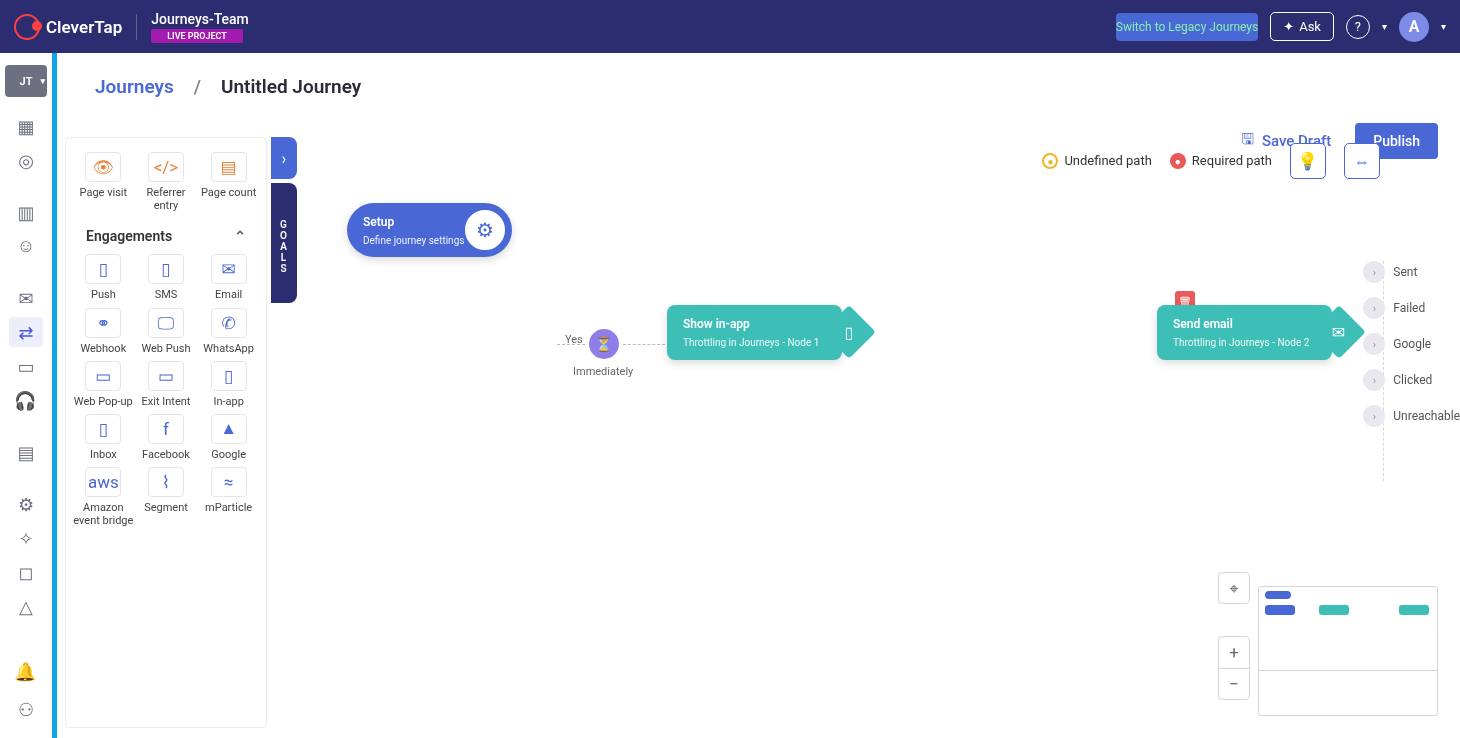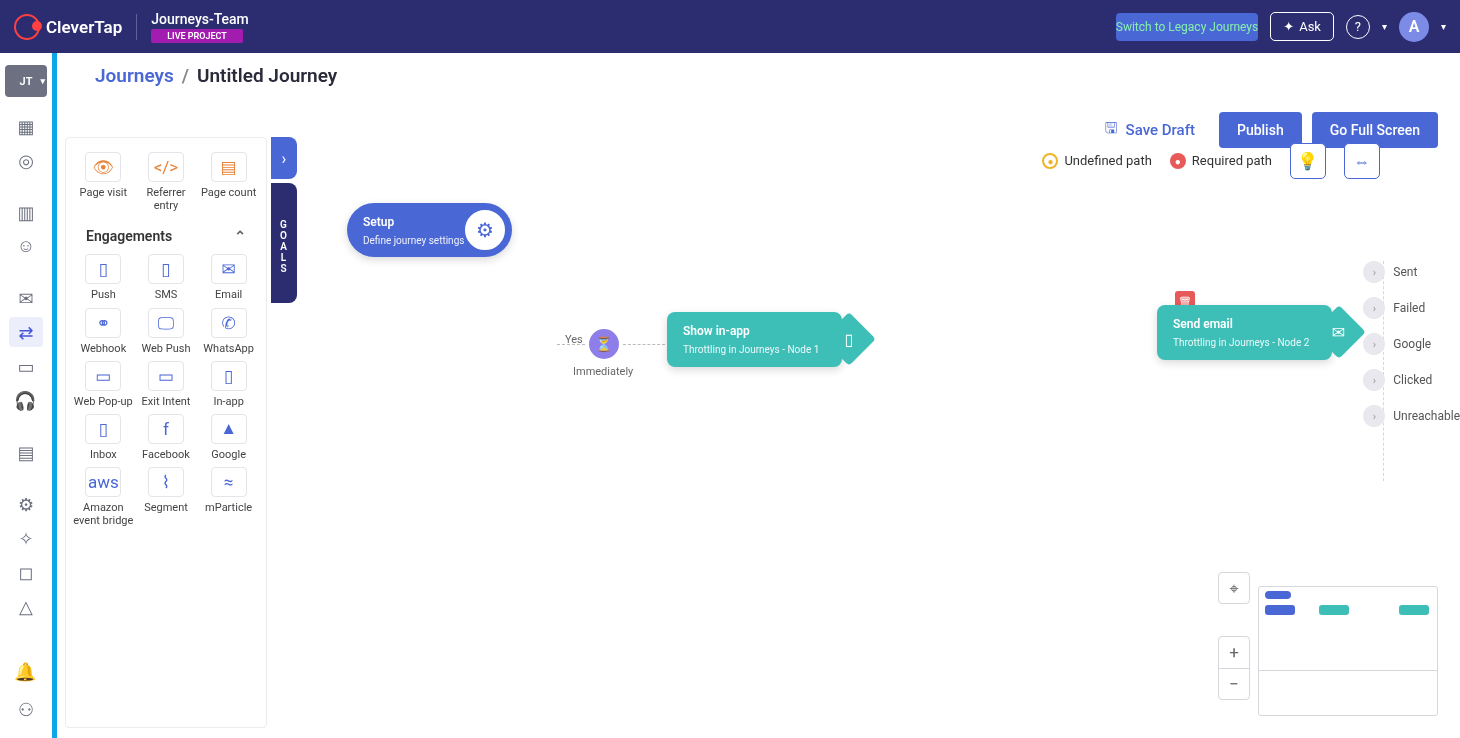--- a/index.html
+++ b/index.html
@@ -22,21 +22,21 @@
 
 .leftrail { position:absolute; left:0; top:53px; bottom:0; width:57px; background:#fff; border-right:5px solid #0ea5e9; display:flex; flex-direction:column; align-items:center; padding-top:12px; gap:4px;}
 .jt-chip { width:42px; height:32px; background:#6c7080; border-radius:4px; color:#fff; display:flex; align-items:center; justify-content:center; font-size:11px; font-weight:600; cursor:pointer; margin-bottom:10px; position:relative;}
 .jt-chip .dd { position:absolute; right:2px; font-size:9px;}
 .rail-ic { width:34px; height:30px; display:flex; align-items:center; justify-content:center; color:#6c7080; cursor:pointer; font-size:18px; border-radius:4px;}
 .rail-ic.active { background:#eceefc; color:#4557d6;}
 .rail-spacer { height:14px; }
 .rail-bottom { margin-top:auto; padding-bottom:14px; display:flex; flex-direction:column; align-items:center; gap:8px;}
 
 .content { position:absolute; left:57px; right:0; top:53px; bottom:0; background:#fff; }
-.crumb-row { padding: 11px 38px 0; font-size:19px; font-weight:600; display:flex; gap:8px; align-items:center;}
+.crumb-row { padding: 22px 38px 0; font-size:19px; font-weight:600; display:flex; gap:20px; align-items:center;}
 .crumb-link { color:#4a67d6; cursor:pointer;}
 .crumb-sep { color:#888;}
 .crumb-cur { color:#2a2a3a;}
 
 .action-row { display:flex; justify-content:flex-end; gap:10px; padding: 22px 22px 0; align-items:center;}
 .btn-save { display:flex; align-items:center; gap:8px; color:#4a67d6; font-size:15px; font-weight:500; background:none; border:none; cursor:pointer; padding:8px 14px;}
 .btn-primary { background:#4a67d6; color:#fff; border:none; padding:10px 18px; border-radius:4px; font-size:14px; font-weight:500; cursor:pointer;}
 
 .palette { position:absolute; left:8px; top:84px; width:202px; bottom:10px; background:#fff; border:1px solid #ececf0; border-radius:4px; padding:14px 6px; overflow:hidden;}
 .pal-row { display:flex; justify-content:space-around; margin-bottom:6px;}
@@ -64,21 +64,21 @@
 .node-entry { left:50px; top:168px; width:175px; height:55px; background:#4a67d6; border-radius:6px;}
 .node-entry .endcap { position:absolute; right:-26px; top:10px; width:34px; height:34px; background:#fff; border:3px solid #4a67d6; border-radius:6px; display:flex; align-items:center; justify-content:center; color:#4a67d6;}
 .timer { position:absolute; left:292px; top:192px; width:30px; height:30px; border-radius:50%; background:#8e7eea; display:flex; align-items:center; justify-content:center; color:#fff; font-size:14px;}
 .timer-lbls { position:absolute; left:276px; top:194px; font-size:11px; color:#666;}
 .timer-lbls .yes { position:absolute; left:-8px; top:2px;}
 .timer-lbls .imm { position:absolute; left:0; top:34px;}
 .arrow { position:absolute; height:0; border-top:1px dashed #bbb;}
 .arr1 { left:260px; top:207px; width:28px;}
 .arr2 { left:326px; top:207px; width:42px;}
 .node-teal { background:#3dbfb8;}
-.node-inapp { left:370px; top:168px; width:175px; height:55px;margin-top:7px;}
+.node-inapp { left:370px; top:168px; width:175px; height:55px;}
 .node-inapp .pointcap { position:absolute; right:-26px; top:8px; width:38px; height:38px; background:#3dbfb8; transform:rotate(45deg); border-radius:4px; display:flex; align-items:center; justify-content:center;}
 .node-inapp .pointcap span { transform:rotate(-45deg); color:#fff;}
 .node-email { left:860px; top:168px; width:175px; height:55px;}
 .node-email .pointcap { position:absolute; right:-26px; top:8px; width:38px; height:38px; background:#3dbfb8; transform:rotate(45deg); border-radius:4px; display:flex; align-items:center; justify-content:center;}
 .node-email .pointcap span { transform:rotate(-45deg); color:#fff;}
 .del-badge { position:absolute; left:878px; top:154px; width:20px; height:22px; background:#e85a5a; border-radius:3px; display:flex; align-items:center; justify-content:center; color:#fff; font-size:11px; cursor:pointer;}
 .node h4 { font-size:12px; font-weight:600; margin-bottom:6px;}
 .node p { font-size:10px; opacity:.9;}
 
 .outcomes { position:absolute; right:0; top:124px; display:flex; flex-direction:column; gap:14px;}
@@ -153,21 +153,20 @@
     <span class="crumb-sep">/</span>
     <span class="crumb-cur">Untitled Journey</span>
   </div>
 
   <div class="action-row">
     <button class="btn-save">
         <span>🖫</span>
         <span>Save Draft</span>
       </button>
     <button class="btn-primary">Publish</button>
-    <button class="btn-primary">Go Full Screen</button>
   </div>
 
   <div class="palette">
     <div class="pal-row">
       <div class="pal-item">
           <div class="pal-ico-box orange">👁</div>
           <div class="pal-lbl">Page visit</div>
         </div>
       <div class="pal-item">
           <div class="pal-ico-box orange">&lt;/&gt;</div>

